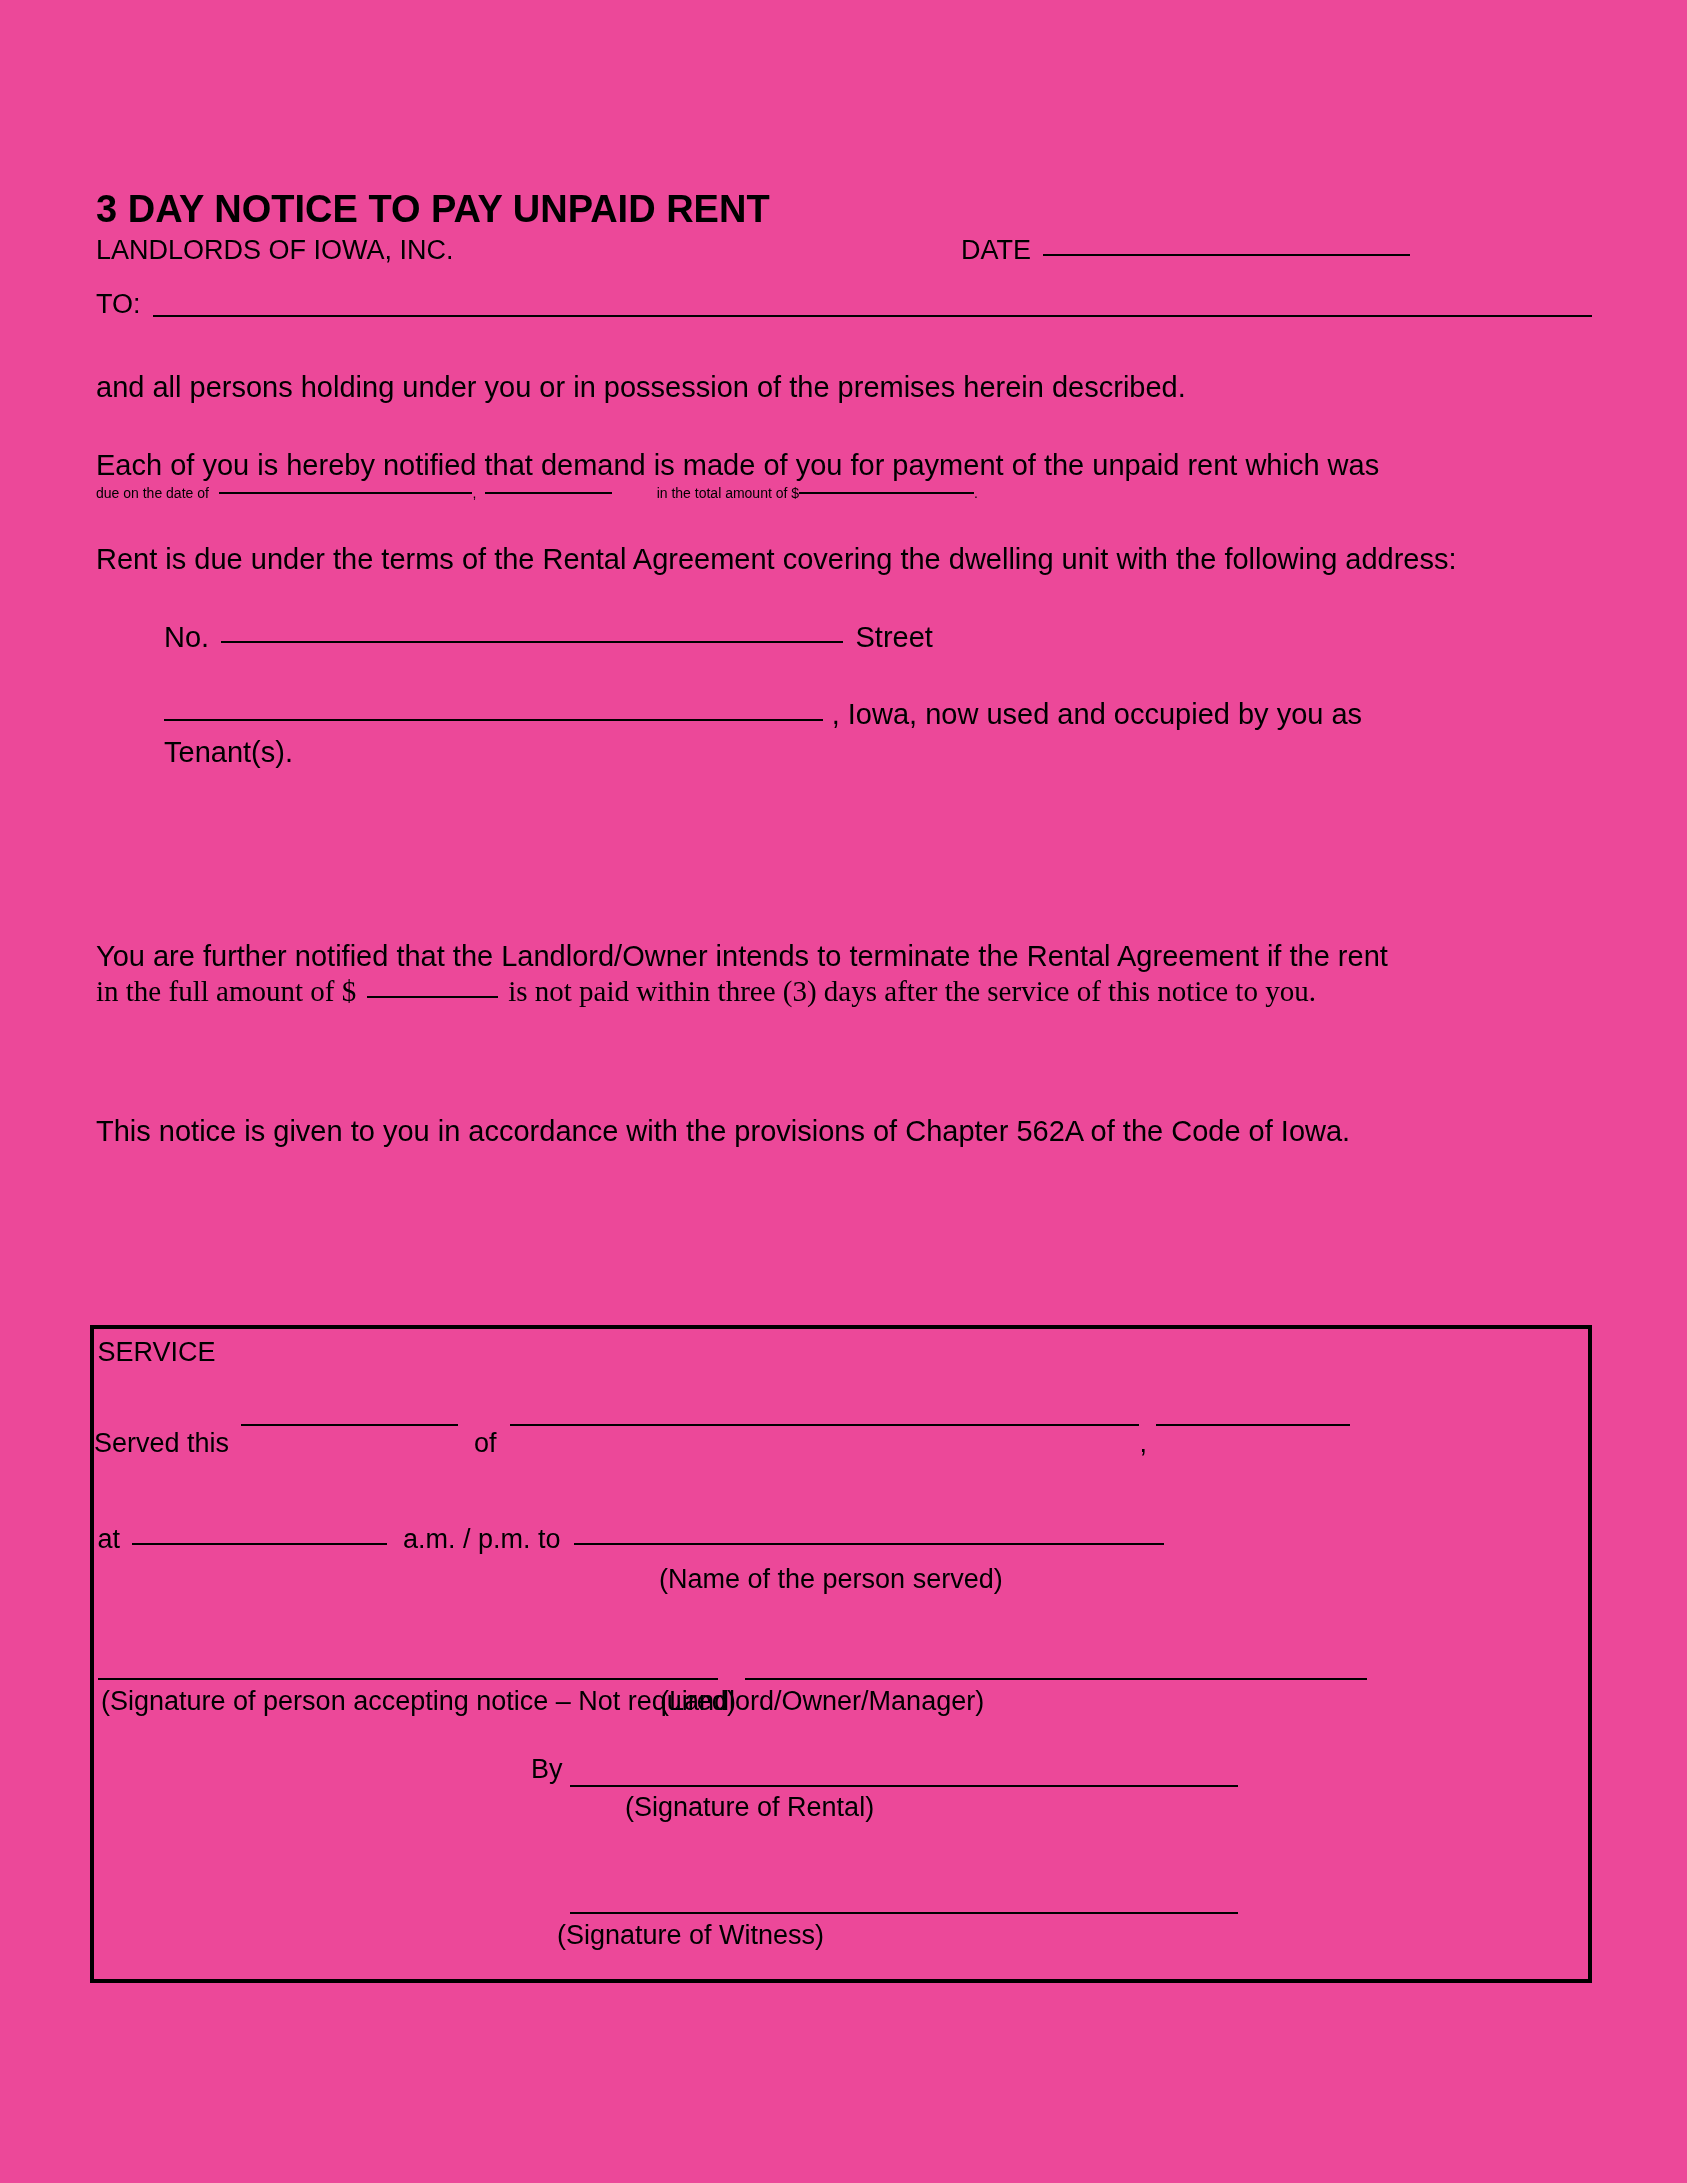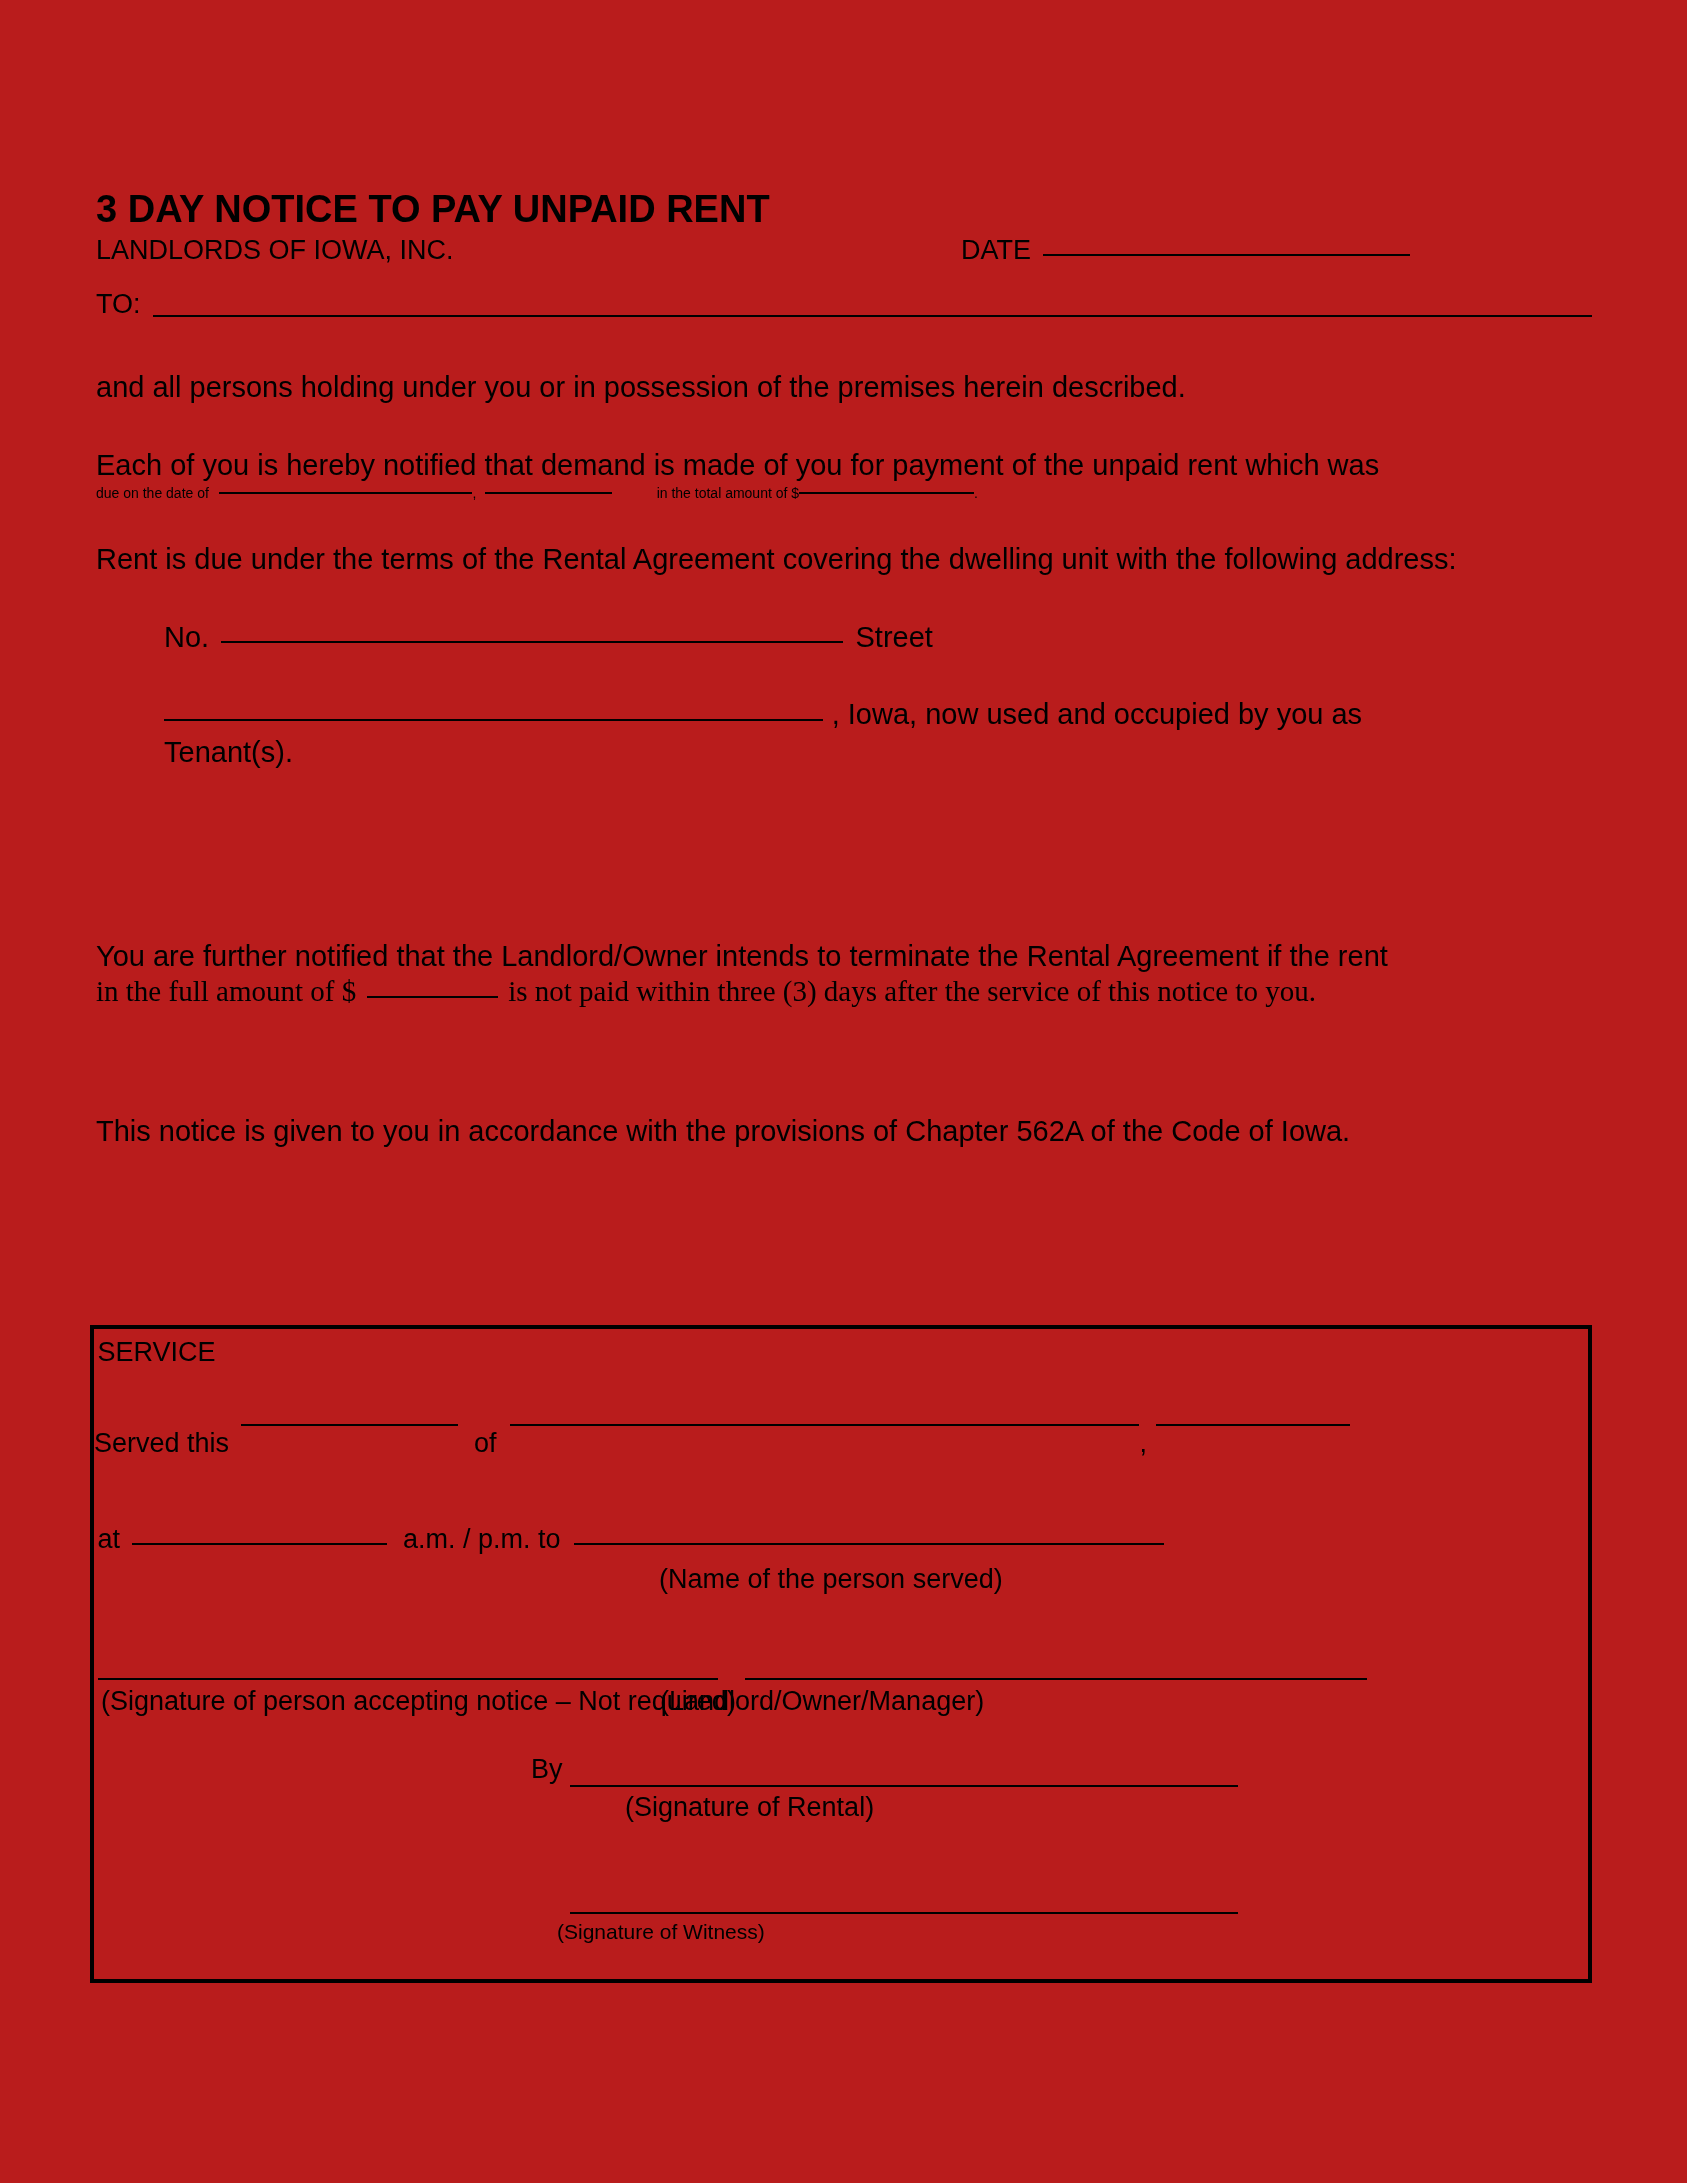--- a/index.html
+++ b/index.html
@@ -4,21 +4,21 @@
 <style>
   html, body {
     margin: 0;
     padding: 0;
     background: #ffffff;
   }
   .page {
     position: relative;
     width: 1687px;
     height: 2184px;
-    background: #b91c1c;
+    background: #ec4899;
     font-family: "Liberation Sans", sans-serif;
     color: #000000;
     box-sizing: border-box;
   }
   .content {
     position: absolute;
     left: 96px;
     top: 188px;
     width: 1496px;
   }
@@ -177,21 +177,21 @@
     position: absolute;
     left: 476px;
     top: 583px;
     width: 668px;
     border-bottom: 2.6px solid #000;
   }
   .cap-witness {
     position: absolute;
     left: 463px;
     top: 590px;
-    font-size: 21px;
+    font-size: 27px;
     white-space: nowrap;
   }
 </style>
 </head>
 <body>
 
 <div class="page">
 
   <div class="content">
 

